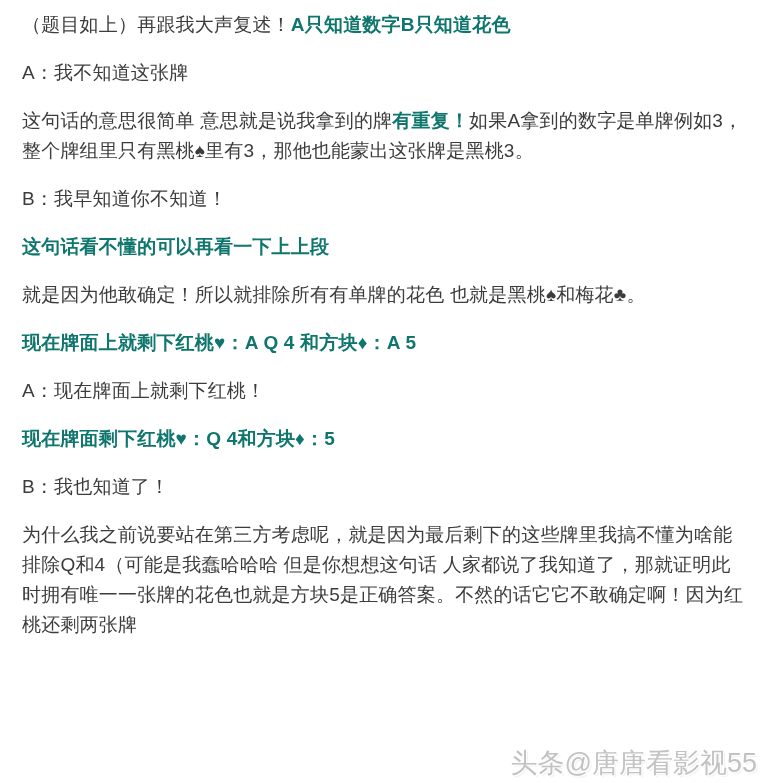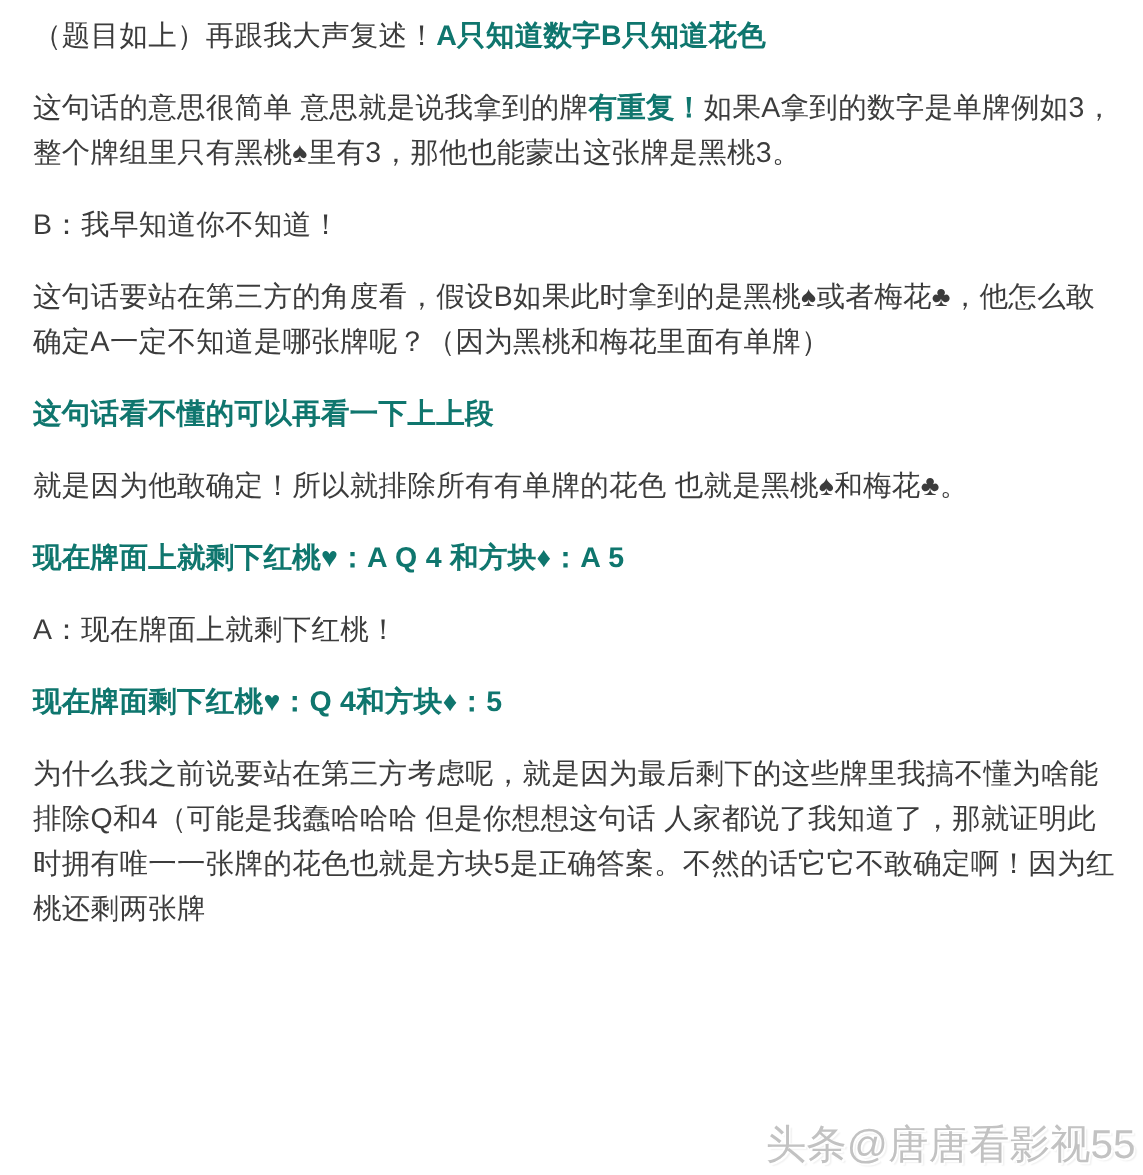--- a/index.html
+++ b/index.html
@@ -39,35 +39,36 @@
     white-space: nowrap;
     margin-top: 34px;
   }
 </style>
 </head>
 <body>
 
 <div class="article">
   <p><span>（题目如上）再跟我大声复述！</span><strong>A只知道数字B只知道花色</strong></p>
 
+  <p><span>A：我不知道这张牌</span></p>
 
   <p><span>这句话的意思很简单 意思就是说我拿到的牌</span><strong>有重复！</strong><span>如果A拿到的数字是单牌例如3，整个牌组里只有黑桃♠里有3，那他也能蒙出这张牌是黑桃3。</span></p>
 
   <p><span>B：我早知道你不知道！</span></p>
 
-  <p><span>这句话要站在第三方的角度看，假设B如果此时拿到的是黑桃♠或者梅花♣，他怎么敢确定A一定不知道是哪张牌呢？（因为黑桃和梅花里面有单牌）</span></p>
 
   <p><strong>这句话看不懂的可以再看一下上上段</strong></p>
 
   <p><span>就是因为他敢确定！所以就排除所有有单牌的花色 也就是黑桃♠和梅花♣。</span></p>
 
   <p><strong>现在牌面上就剩下红桃♥：A Q 4 和方块♦：A 5</strong></p>
 
   <p><span>A：现在牌面上就剩下红桃！</span></p>
 
 
   <p><strong>现在牌面剩下红桃♥：Q 4和方块♦：5</strong></p>
 
+  <p><span>B：我也知道了！</span></p>
 
   <p><span>为什么我之前说要站在第三方考虑呢，就是因为最后剩下的这些牌里我搞不懂为啥能排除Q和4（可能是我蠢哈哈哈 但是你想想这句话 人家都说了我知道了，那就证明此时拥有唯一一张牌的花色也就是方块5是正确答案。不然的话它它不敢确定啊！因为红桃还剩两张牌</span></p>
 </div>
 
 <div class="watermark">头条@唐唐看影视55</div>
 
 </body></html>

